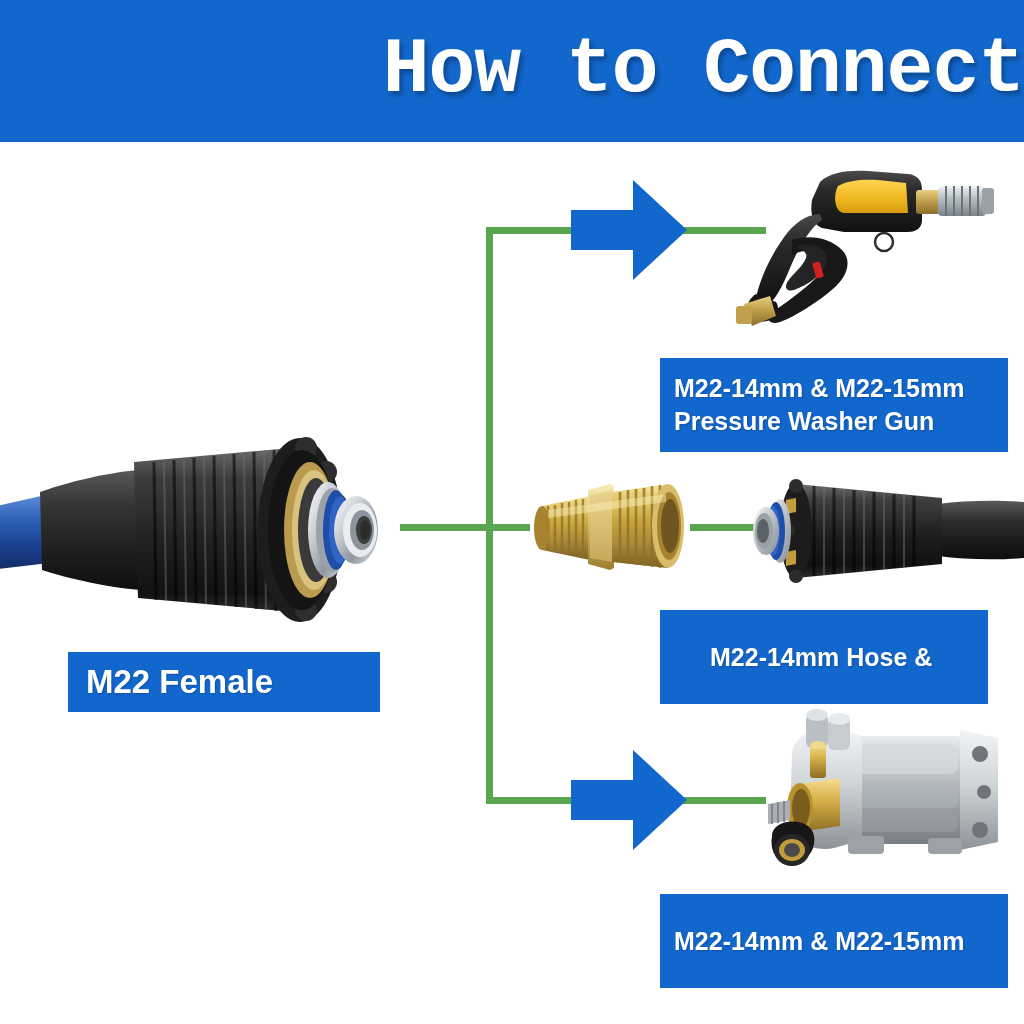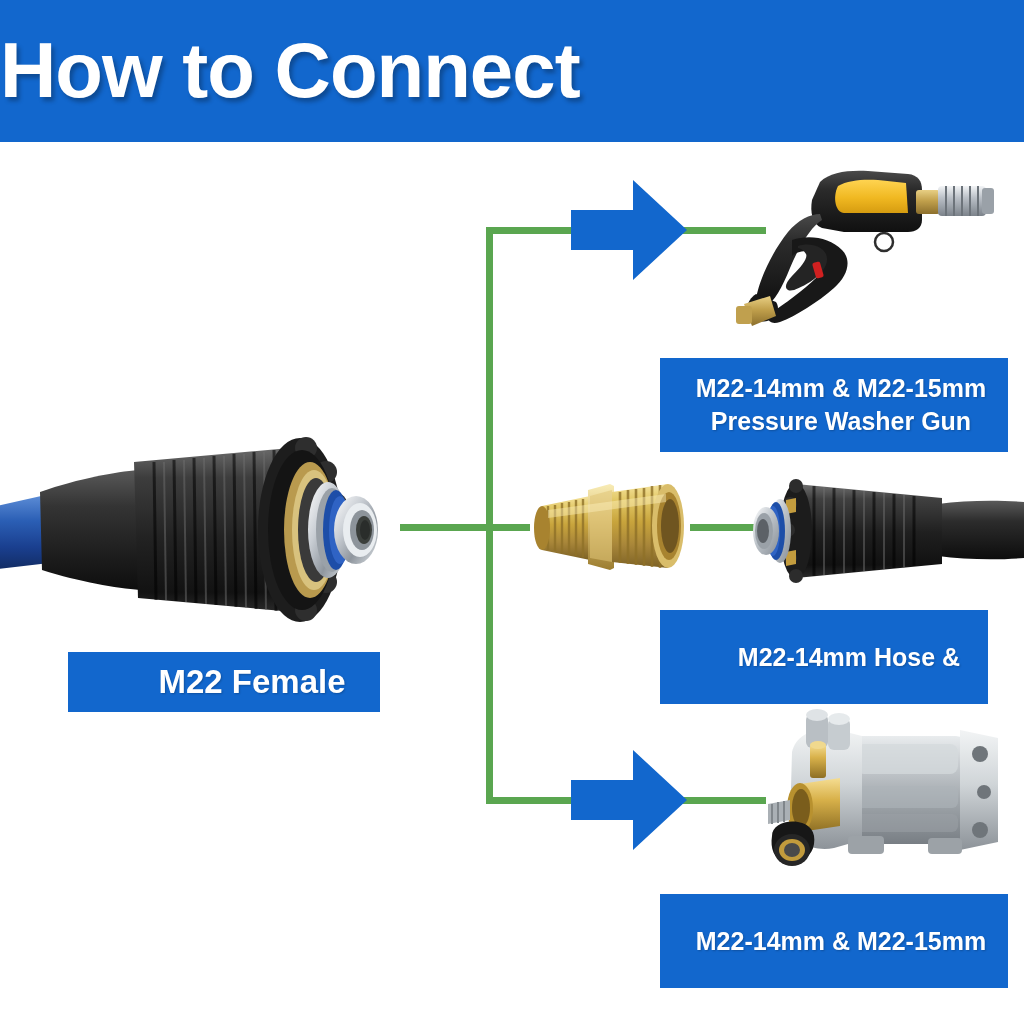--- a/index.html
+++ b/index.html
@@ -27,56 +27,55 @@
     top: 0;
     width: 1024px;
     height: 142px;
     background: #1267cd;
   }
   .header-title {
     position: absolute;
     left: 0;
     top: 18px;
     width: 1024px;
-    text-align: left;
+    text-align: right;
     color: #ffffff;
     font-size: 78px;
     font-weight: bold;
     letter-spacing: -1px;
     line-height: 104px;
     text-shadow: 3px 4px 4px rgba(0,0,0,0.28);
     white-space: nowrap;
-    font-family: Liberation Sans, sans-serif;
+    font-family: Liberation Mono, monospace;
   }
 
   
   .label-box {
     position: absolute;
     background: #1267cd;
     color: #ffffff;
     font-weight: bold;
     font-family: "Liberation Sans", sans-serif;
     box-sizing: border-box;
     display: flex;
     flex-direction: column;
     justify-content: center;
   }
   .label-box .line {
     display: block;
     white-space: nowrap;
     text-shadow: 1px 1px 2px rgba(0,0,0,0.22);
-    text-align: center;
   }
 
   .label-female {
     left: 68px;
     top: 652px;
     width: 312px;
     height: 60px;
-    padding-left: 56px;
+    padding-left: 18px;
     font-size: 33px;
   }
   .label-female .line { line-height: 40px; }
 
   .label-gun {
     left: 660px;
     top: 358px;
     width: 348px;
     height: 94px;
     padding-left: 14px;

